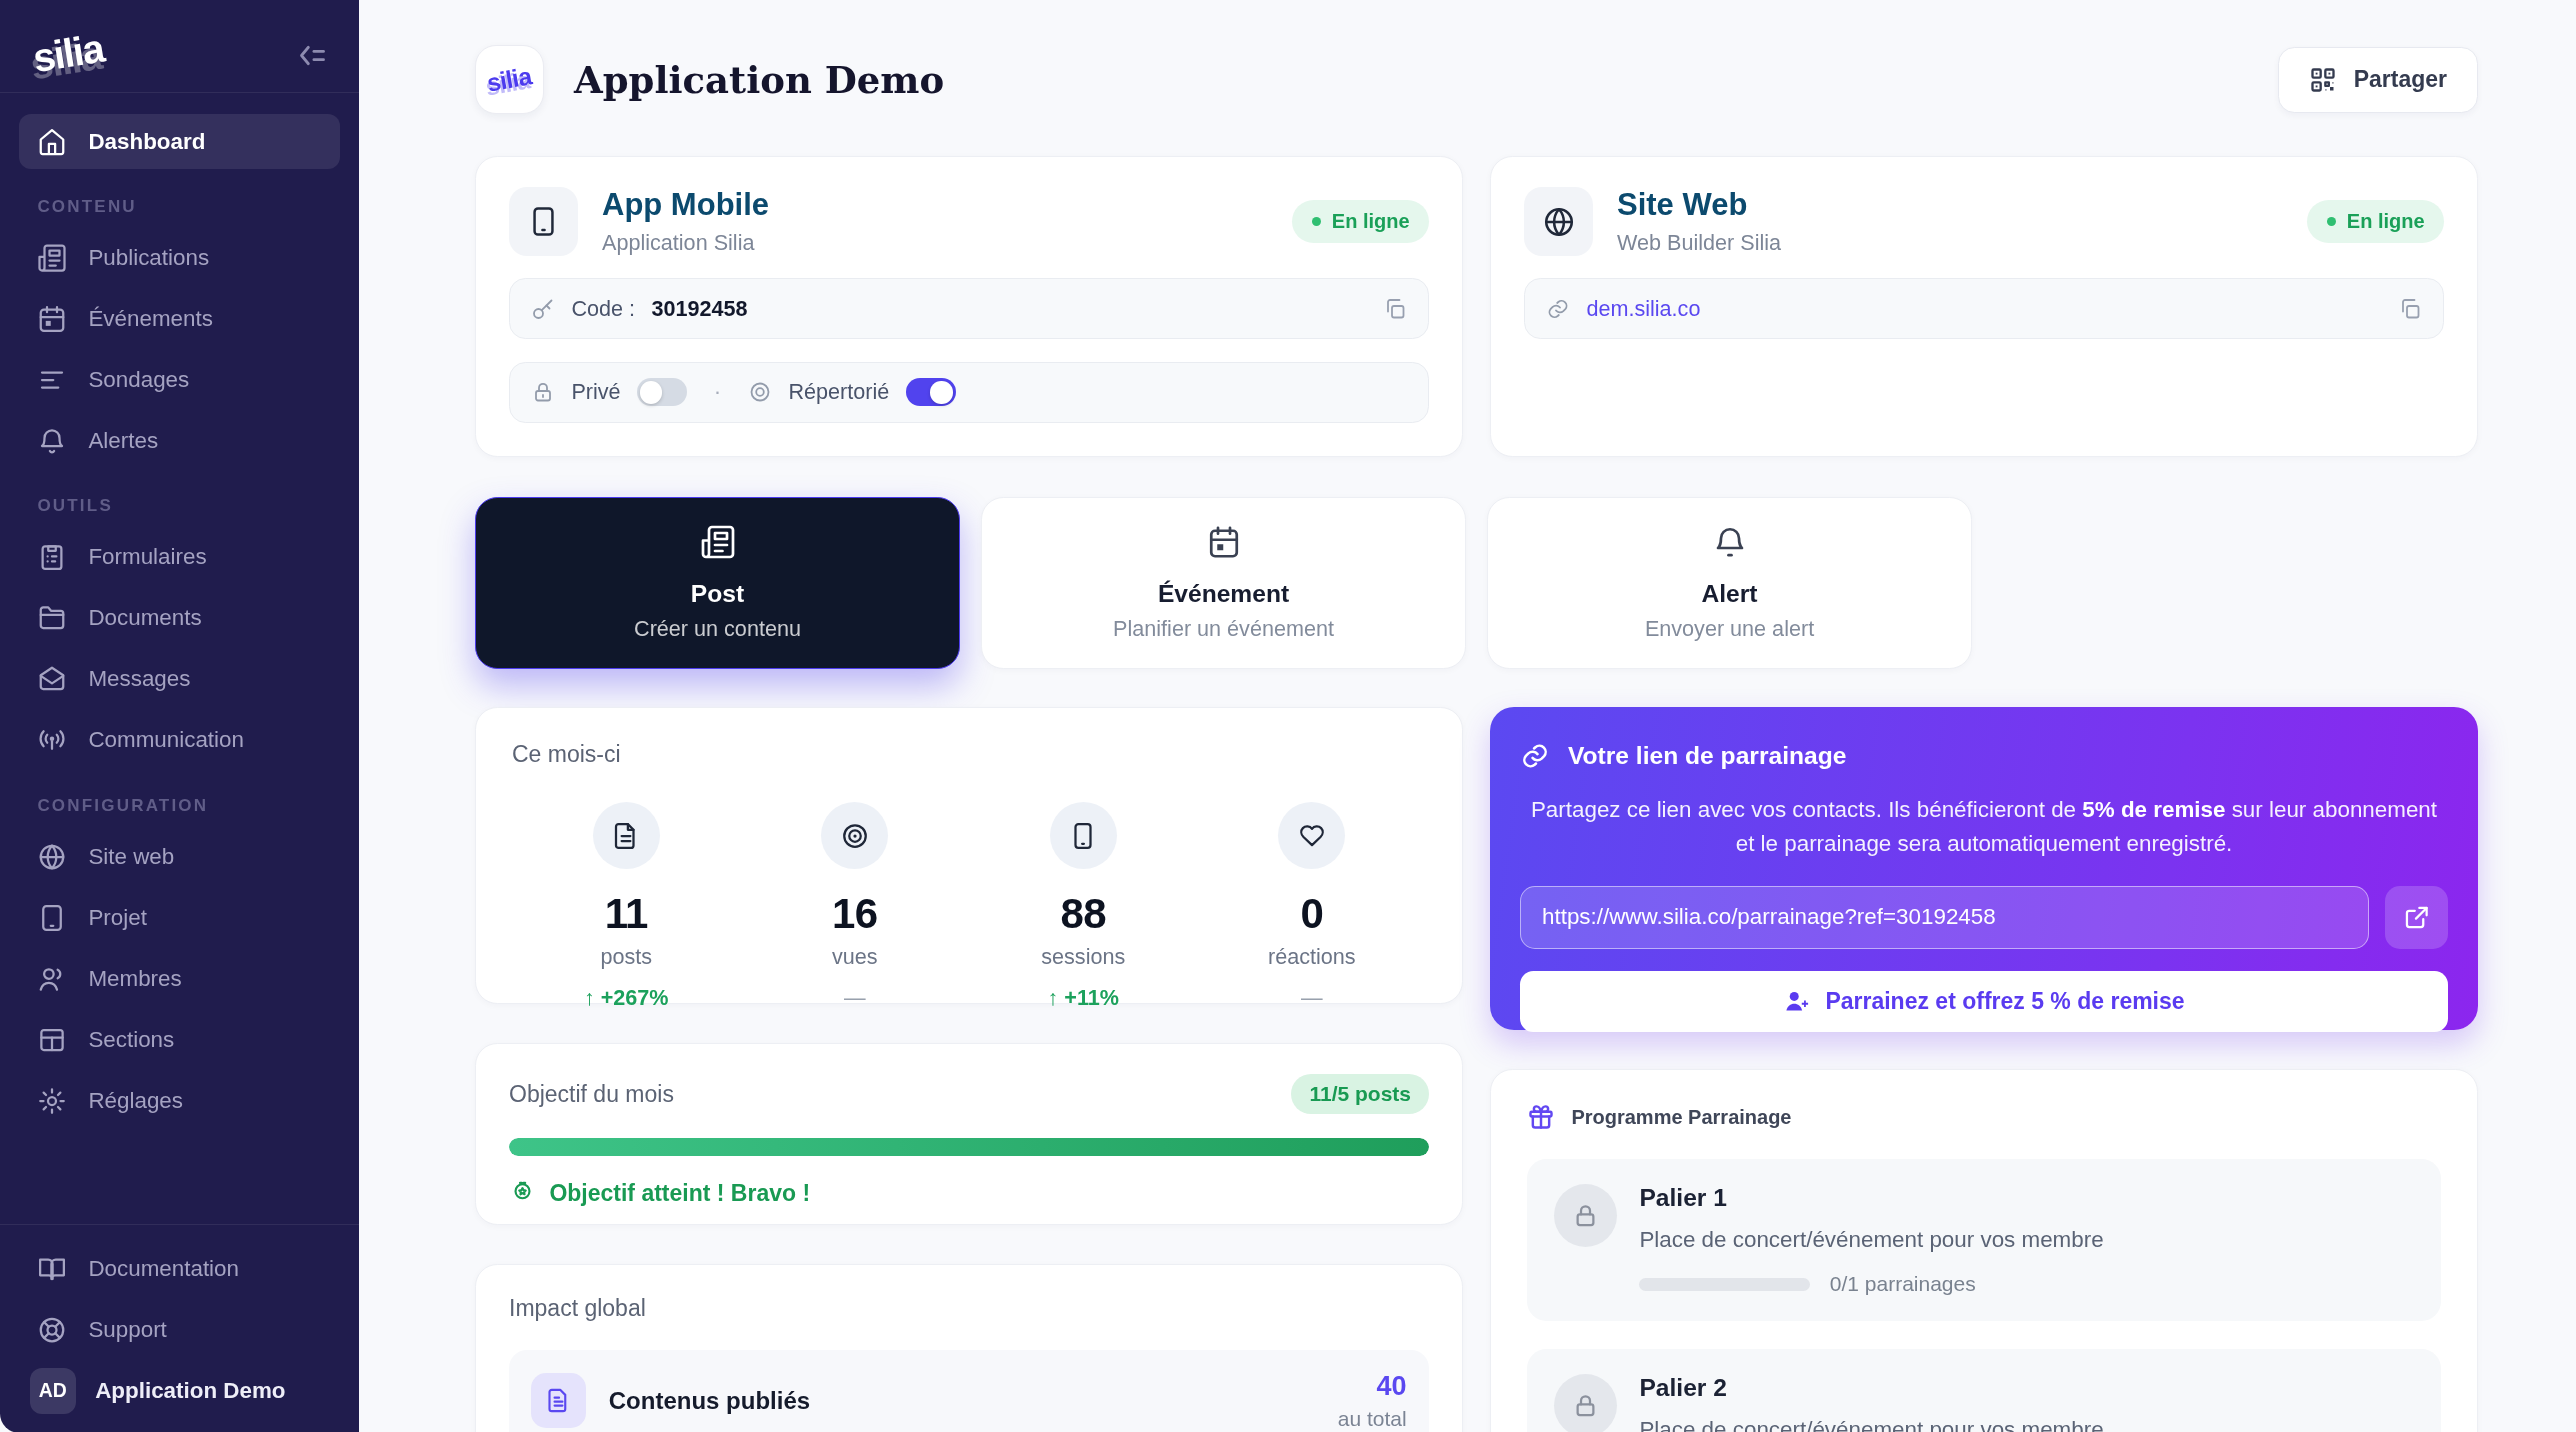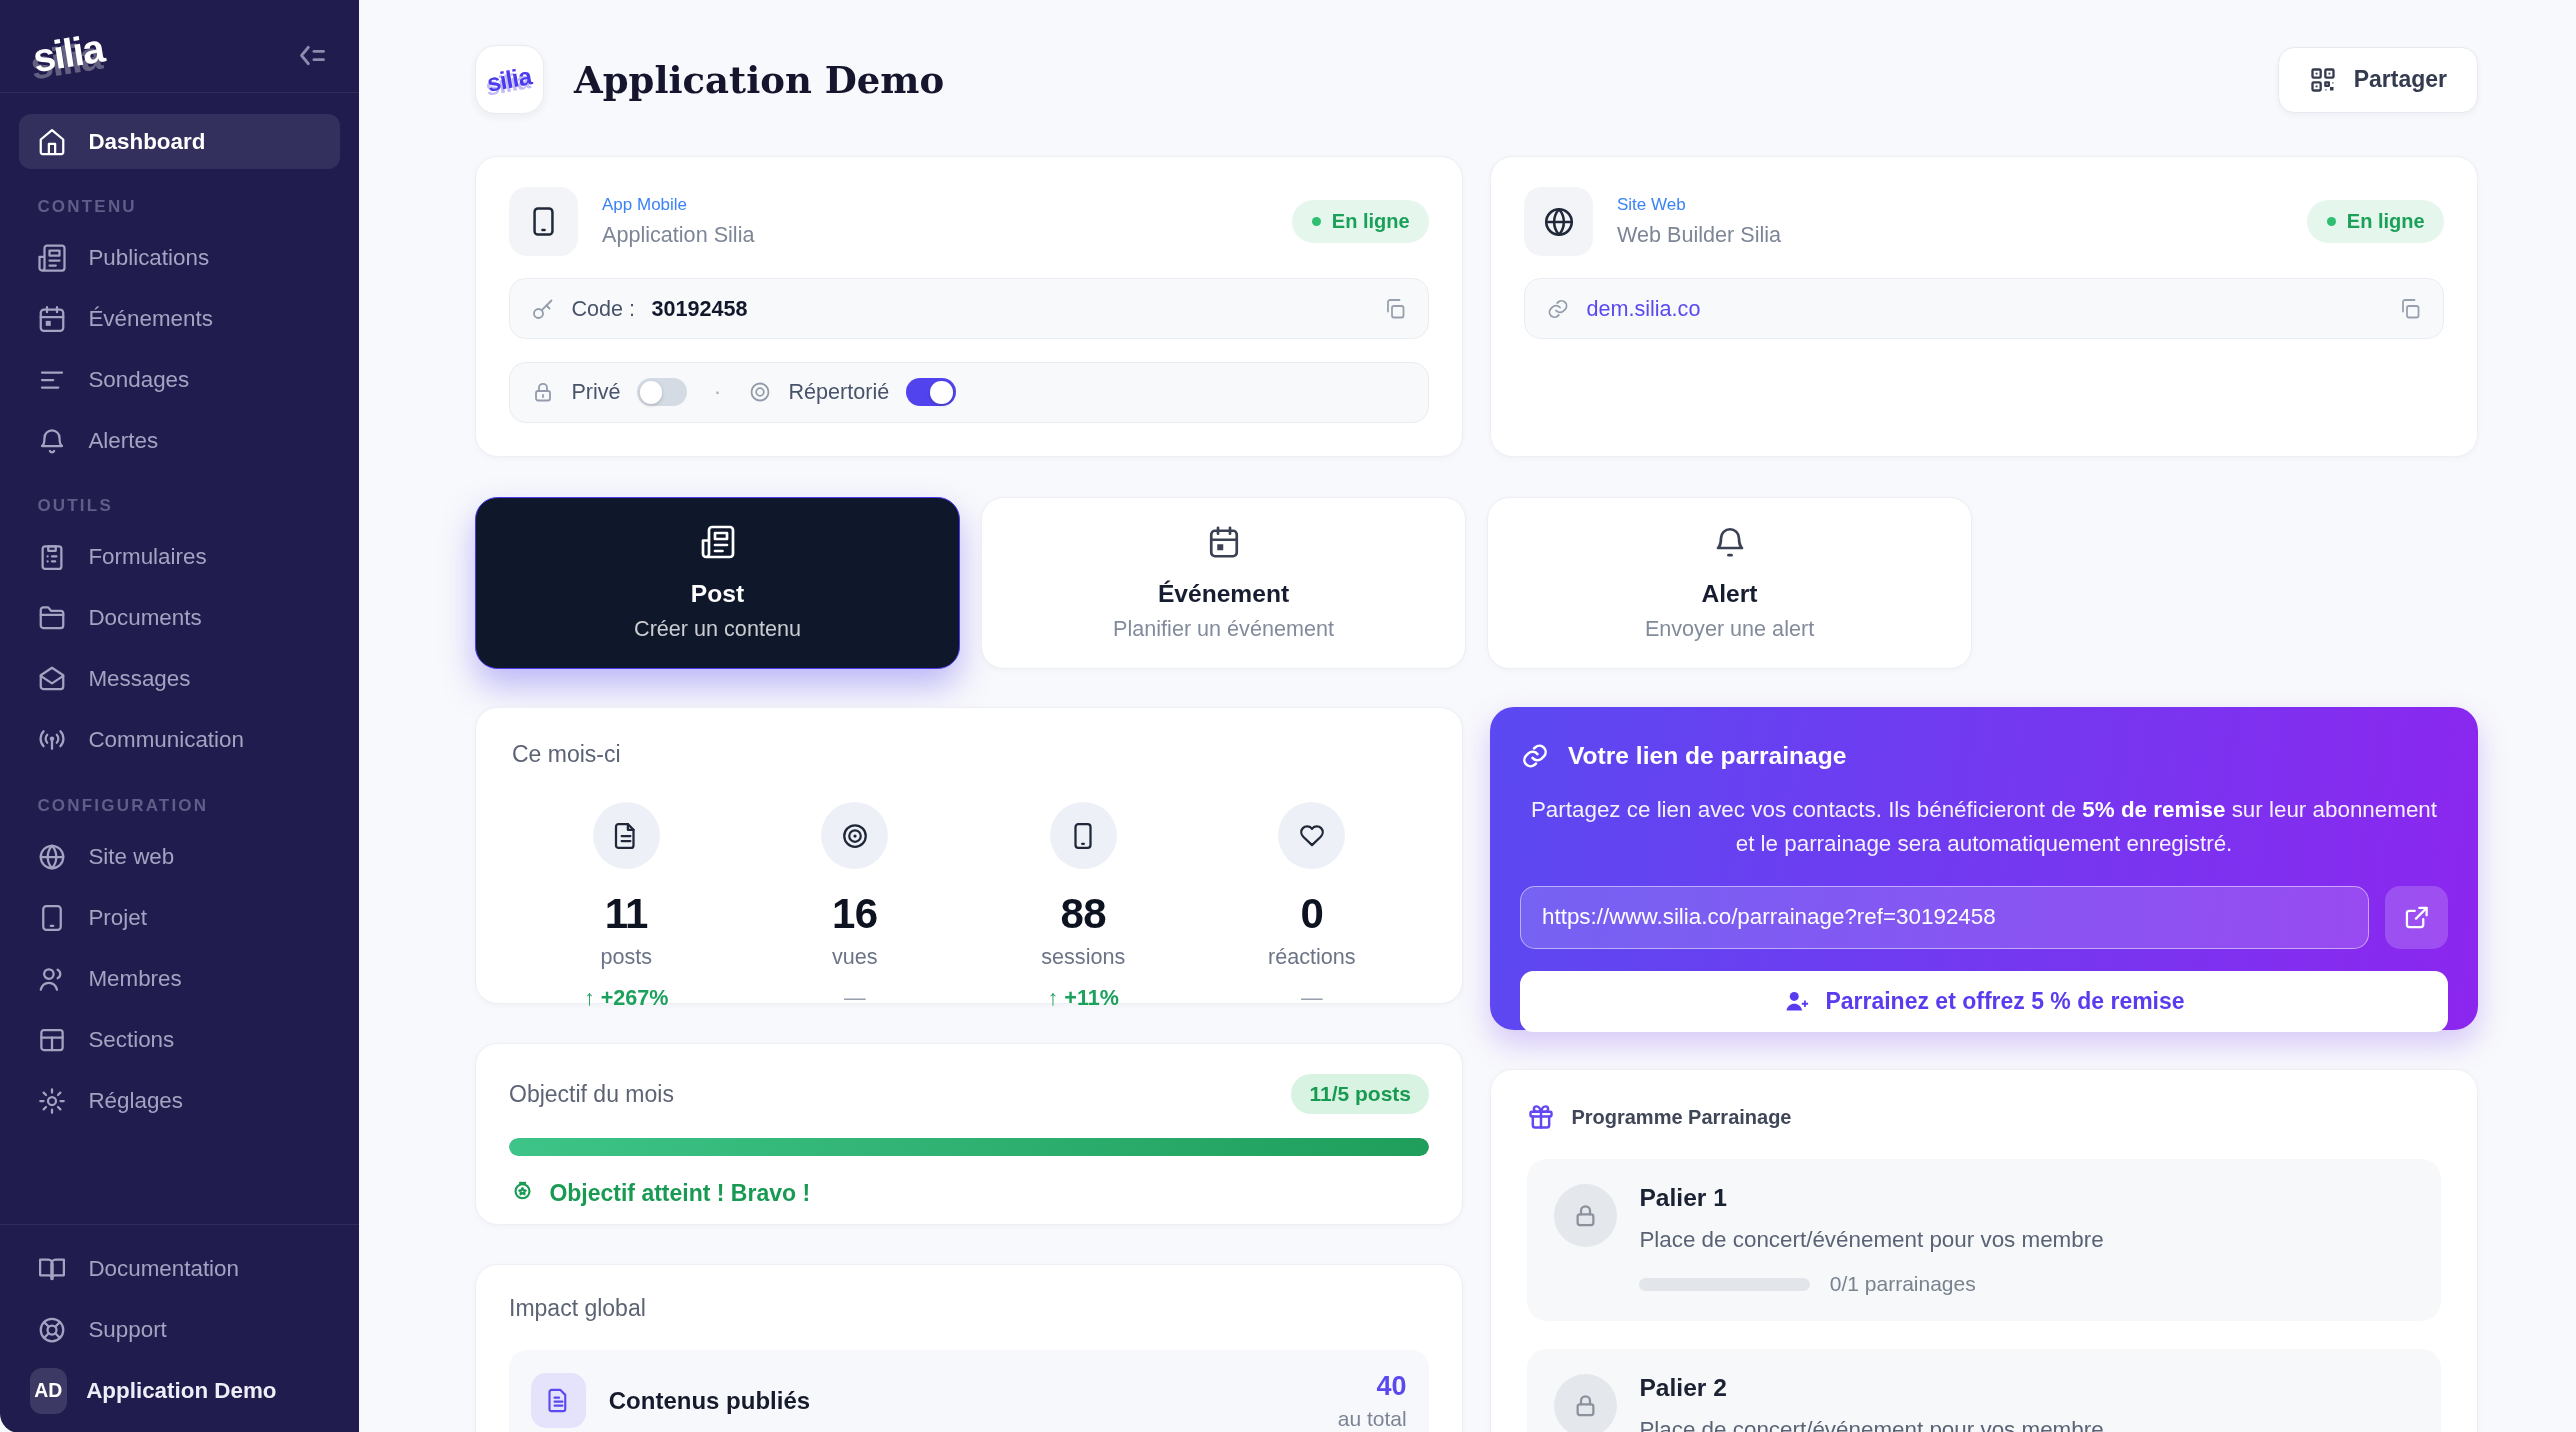--- a/index.html
+++ b/index.html
@@ -15,40 +15,40 @@
   .collapse { color:#8d8bb0; cursor:pointer; margin-top:4.5px; }
   .side-sep { border-top:1.5px solid rgba(255,255,255,.08); }
   .nav { padding:21px 19.4px 0 19.4px; flex:1; overflow:hidden; }
   .nav-item { height:55px; border-radius:12px; display:flex; align-items:center; gap:21px; padding:0 18px; font-size:22.4px; color:#a5a3c2; margin-bottom:6px; cursor:pointer; }
   .nav-item .nic { color:#a5a3c2; }
   .nav-item.active { background:rgba(255,255,255,.09); color:#ffffff; font-weight:600; }
   .nav-item.active .nic { color:#ffffff; }
   .sec-title { margin:28px 0 13.4px 18px; font-size:17px; font-weight:700; letter-spacing:2.2px; color:#605d88; }
   .side-footer { border-top:1.5px solid rgba(255,255,255,.08); padding:16.4px 19.4px 19.4px 19.4px; }
   .profile { display:flex; align-items:center; gap:19.4px; margin-top:10.4px; padding:0 10.4px; cursor:pointer; }
-  .avatar { width:37px; height:46px; border-radius:12px; background:rgba(255,255,255,.13); color:#fff; font-size:19.4px; font-weight:700; display:flex; align-items:center; justify-content:center; }
+  .avatar { width:46px; height:46px; border-radius:12px; background:rgba(255,255,255,.13); color:#fff; font-size:19.4px; font-weight:700; display:flex; align-items:center; justify-content:center; }
   .profile-name { font-size:22.4px; font-weight:600; color:#eeeef8; }
 
   
   .main { flex:1; padding:45px 98px 0 116px; min-width:0; }
   .header { display:flex; align-items:center; justify-content:space-between; margin-bottom:42px; }
   .header-left { display:flex; align-items:center; gap:30px; }
   .app-tile { width:69px; height:69px; background:#fff; border:1.5px solid #ebecf2; border-radius:21px; display:flex; align-items:center; justify-content:center; box-shadow:0 3px 9px rgba(25,28,70,.06); }
   .app-tile .logo-sm { font-size:24.6px; font-weight:800; color:#4c3bee; letter-spacing:-0.7px; transform:rotate(-10deg); text-shadow:-2.2px 3.7px 0 rgba(76,59,238,.35); }
   .page-title { font-family:"DejaVu Serif", serif; font-size:37px; font-weight:700; color:#15152d; }
   .share-btn { height:66px; padding:0 30px; background:#fff; border:1.5px solid #e7e9f0; border-radius:16.4px; display:flex; align-items:center; gap:16.4px; font-size:23px; font-weight:600; color:#343b4f; cursor:pointer; box-shadow:0 2.2px 6px rgba(25,28,70,.04); font-family:inherit;justify-content:center; }
 
   .card { background:#fff; border:1.5px solid #edeff4; border-radius:22.4px; box-shadow:0 1.5px 6px rgba(23,26,60,.03); }
 
   
   .row-a { display:grid; grid-template-columns:1fr 1fr; gap:27px; }
   .pcard { height:301px; padding:30px 33px; }
   .pcard-head { display:flex; align-items:center; gap:24px; }
   .tile { width:69px; height:69px; background:#f2f4f8; border-radius:18px; display:flex; align-items:center; justify-content:center; color:#202839; flex-shrink:0; }
-  .pcard-title { font-size:17px; font-weight:400; color:#3b82f6; }
+  .pcard-title { font-size:31px; font-weight:700; color:#0c4a6e; }
   .pcard-sub { font-size:21.6px; color:#7d8697; margin-top:6.7px; }
   .badge-online { margin-left:auto; background:#e5f7ed; color:#1aa058; border-radius:745px; padding:9.7px 19.4px; font-size:20px; font-weight:600; display:flex; align-items:center; gap:10.4px; }
   .dot { width:9.7px; height:9.7px; border-radius:50%; background:#2fbf71; }
   .field { margin-top:22.4px; height:61px; background:#f7f9fb; border:1.5px solid #e9ecf1; border-radius:16.4px; display:flex; align-items:center; gap:16.4px; padding:0 21px; font-size:21.6px; color:#49536a; }
   .code-num { font-weight:700; color:#12182b; }
   .copy-btn { margin-left:auto; color:#98a0b0; background:none; border:none; cursor:pointer; }
   .switch { width:50px; height:28px; border-radius:745px; background:#d5dbe4; position:relative; cursor:pointer; flex-shrink:0; }
   .switch .knob { position:absolute; top:3px; left:3px; width:22.4px; height:22.4px; border-radius:50%; background:#fff; box-shadow:0 1.5px 3.7px rgba(0,0,0,.18); }
   .switch.on { background:#5143ee; }
   .switch.on .knob { left:auto; right:3px; }

